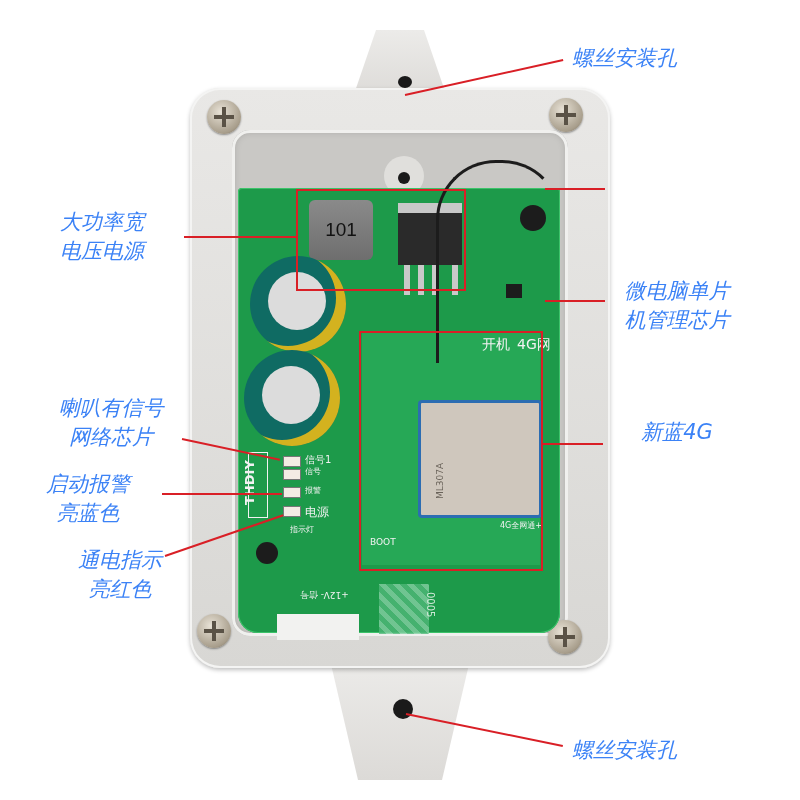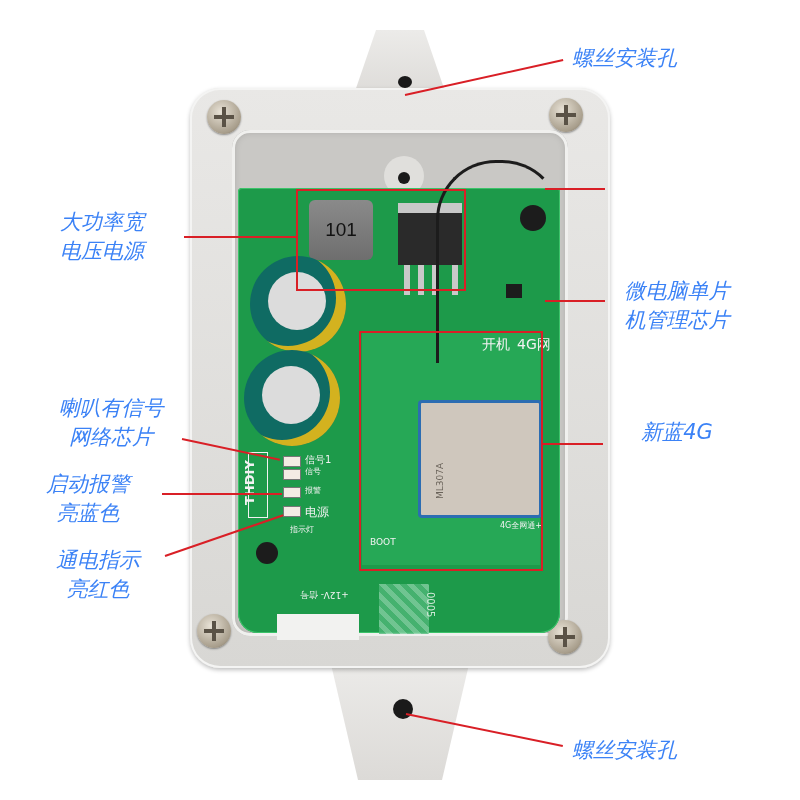--- a/index.html
+++ b/index.html
@@ -134,18 +134,18 @@
 <div class="label center" style="left:46px;top:394px;width:130px;">
   <div>喇叭有信号</div>
   <div>网络芯片</div>
 </div>
 
 <div class="label center" style="left:36px;top:470px;width:104px;">
   <div>启动报警</div>
   <div>亮蓝色</div>
 </div>
 
-<div class="label center" style="left:46px;top:546px;width:104px;">
+<div class="label center" style="left:68px;top:546px;width:104px;">
   <div>通电指示</div>
   <div>亮红色</div>
 </div>
 
 <div class="label" style="left:572px;top:736px;"><span>螺丝安装孔</span></div>
 
 </body></html>

